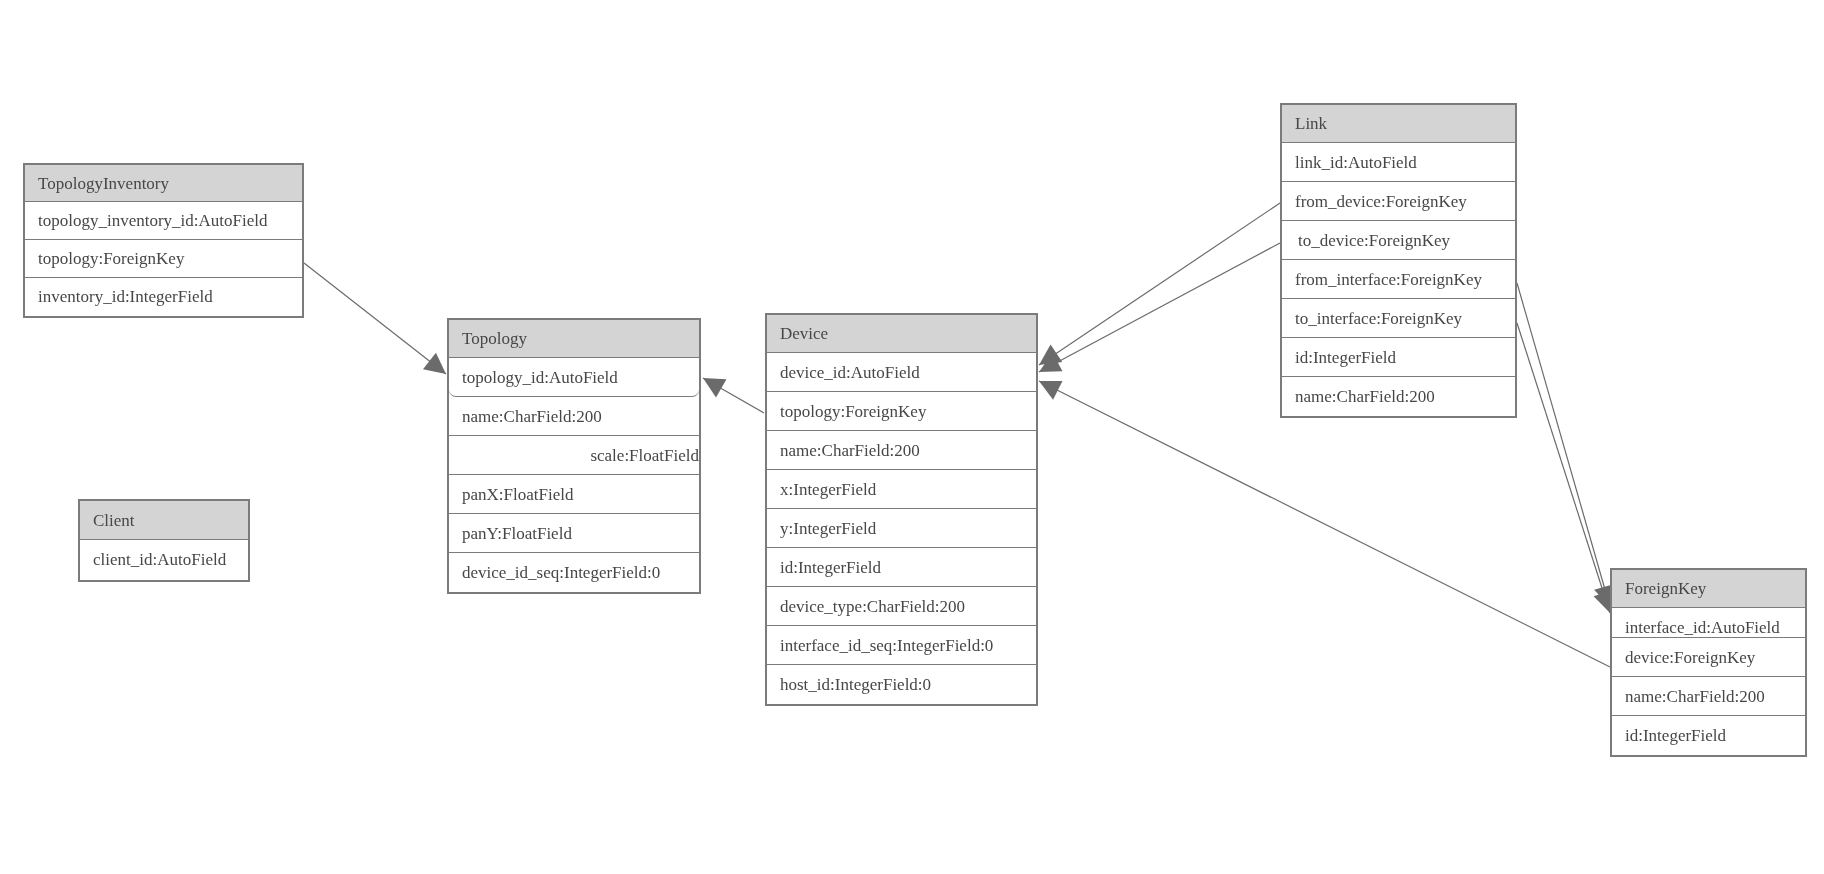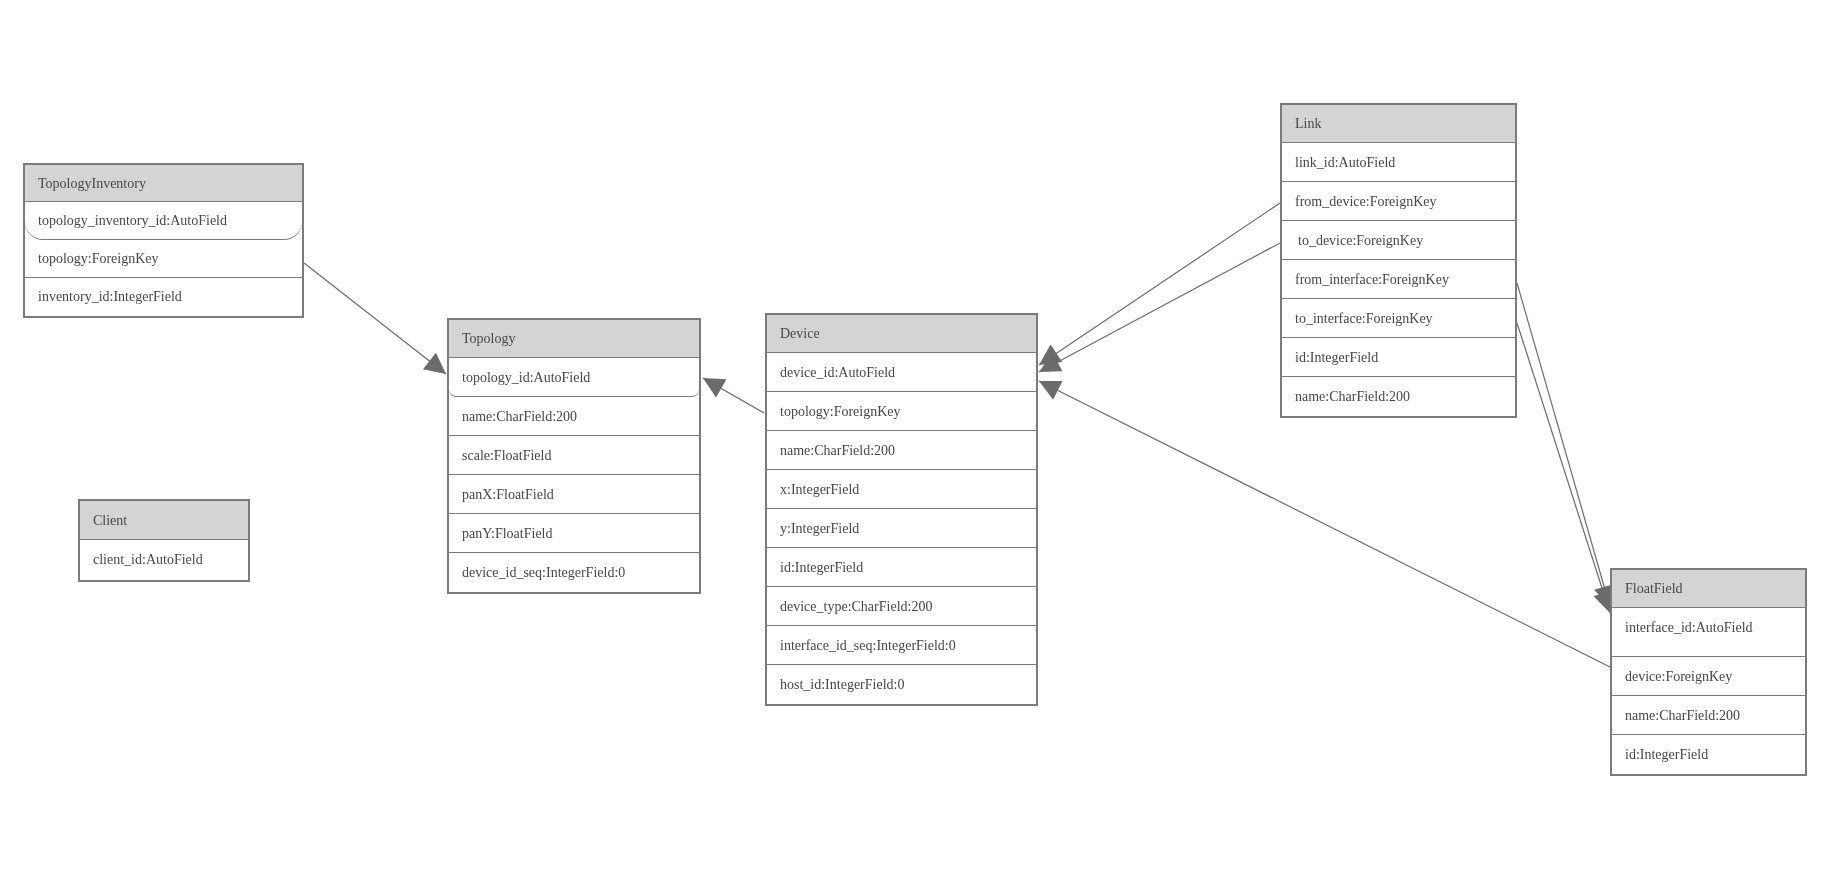--- a/index.html
+++ b/index.html
@@ -23,21 +23,21 @@
     top: 0;
     width: 1824px;
     height: 874px;
   }
   .entity {
     position: absolute;
     background: #ffffff;
     border: 2px solid #7b7b7b;
     box-sizing: border-box;
     color: #474747;
-    font-size: 14px;
+    font-size: 17px;
   }
   .entity-header {
     background: #d4d4d4;
     border-bottom: 1px solid #7b7b7b;
     padding-left: 13px;
     box-sizing: border-box;
     white-space: nowrap;
     overflow: hidden;
   }
   .entity-row {
@@ -82,29 +82,29 @@
         <polygon points="1610,607 1594.1137085062076,589.7119769038142 1614.2986435806731,583.9181529472545" fill="#6b6b6b"></polygon>
       </g>
       <g>
         <line x1="1517" y1="323" x2="1610" y2="613" stroke="#6b6b6b" stroke-width="1.2"></line>
         <polygon points="1610,613 1593.5887510378718,596.2094994862259 1613.5856510337424,589.796700522033" fill="#6b6b6b"></polygon>
       </g>
     </svg>
 
 <div class="entity" style="left: 23px; top: 163px; width: 281px;">
       <div class="entity-header" style="height: 37px; line-height: 37px;">TopologyInventory</div>
-      <div class="entity-row" style="height: 38px; line-height: 38px; border-radius: 18px;">topology_inventory_id:AutoField</div>
+      <div class="entity-row" style="height: 38px; line-height: 38px;">topology_inventory_id:AutoField</div>
       <div class="entity-row" style="height: 38px; line-height: 38px;">topology:ForeignKey</div>
       <div class="entity-row" style="height: 38px; line-height: 38px;">inventory_id:IntegerField</div>
     </div>
     <div class="entity" style="left: 447px; top: 318px; width: 254px;">
       <div class="entity-header" style="height: 38px; line-height: 38px;">Topology</div>
       <div class="entity-row" style="height: 39px; line-height: 39px; border-radius: 7px;">topology_id:AutoField</div>
       <div class="entity-row" style="height: 39px; line-height: 39px;">name:CharField:200</div>
-      <div class="entity-row" style="height: 39px; line-height: 39px;">scale:FloatField</div>
+      <div class="entity-row" style="height: 39px; line-height: 39px; text-align: right;">scale:FloatField</div>
       <div class="entity-row" style="height: 39px; line-height: 39px;">panX:FloatField</div>
       <div class="entity-row" style="height: 39px; line-height: 39px;">panY:FloatField</div>
       <div class="entity-row" style="height: 39px; line-height: 39px;">device_id_seq:IntegerField:0</div>
     </div>
     <div class="entity" style="left: 78px; top: 499px; width: 172px;">
       <div class="entity-header" style="height: 39px; line-height: 39px;">Client</div>
       <div class="entity-row" style="height: 40px; line-height: 40px;">client_id:AutoField</div>
     </div>
     <div class="entity" style="left: 765px; top: 313px; width: 273px;">
       <div class="entity-header" style="height: 38px; line-height: 38px;">Device</div>
@@ -122,19 +122,19 @@
       <div class="entity-header" style="height: 38px; line-height: 38px;">Link</div>
       <div class="entity-row" style="height: 39px; line-height: 39px;">link_id:AutoField</div>
       <div class="entity-row" style="height: 39px; line-height: 39px;">from_device:ForeignKey</div>
       <div class="entity-row" style="height: 39px; line-height: 39px; padding-left: 16px;">to_device:ForeignKey</div>
       <div class="entity-row" style="height: 39px; line-height: 39px;">from_interface:ForeignKey</div>
       <div class="entity-row" style="height: 39px; line-height: 39px;">to_interface:ForeignKey</div>
       <div class="entity-row" style="height: 39px; line-height: 39px;">id:IntegerField</div>
       <div class="entity-row" style="height: 39px; line-height: 39px;">name:CharField:200</div>
     </div>
     <div class="entity" style="left: 1610px; top: 568px; width: 197px;">
-      <div class="entity-header" style="height: 38px; line-height: 38px;">FloatField</div>
-      <div class="entity-row" style="height: 49px; line-height: 39px;">interface_id:AutoField</div>
+      <div class="entity-header" style="height: 38px; line-height: 38px;">ForeignKey</div>
+      <div class="entity-row" style="height: 30px; line-height: 39px;">interface_id:AutoField</div>
       <div class="entity-row" style="height: 39px; line-height: 39px;">device:ForeignKey</div>
       <div class="entity-row" style="height: 39px; line-height: 39px;">name:CharField:200</div>
       <div class="entity-row" style="height: 39px; line-height: 39px;">id:IntegerField</div>
     </div>
   </div>
 
 </body></html>

